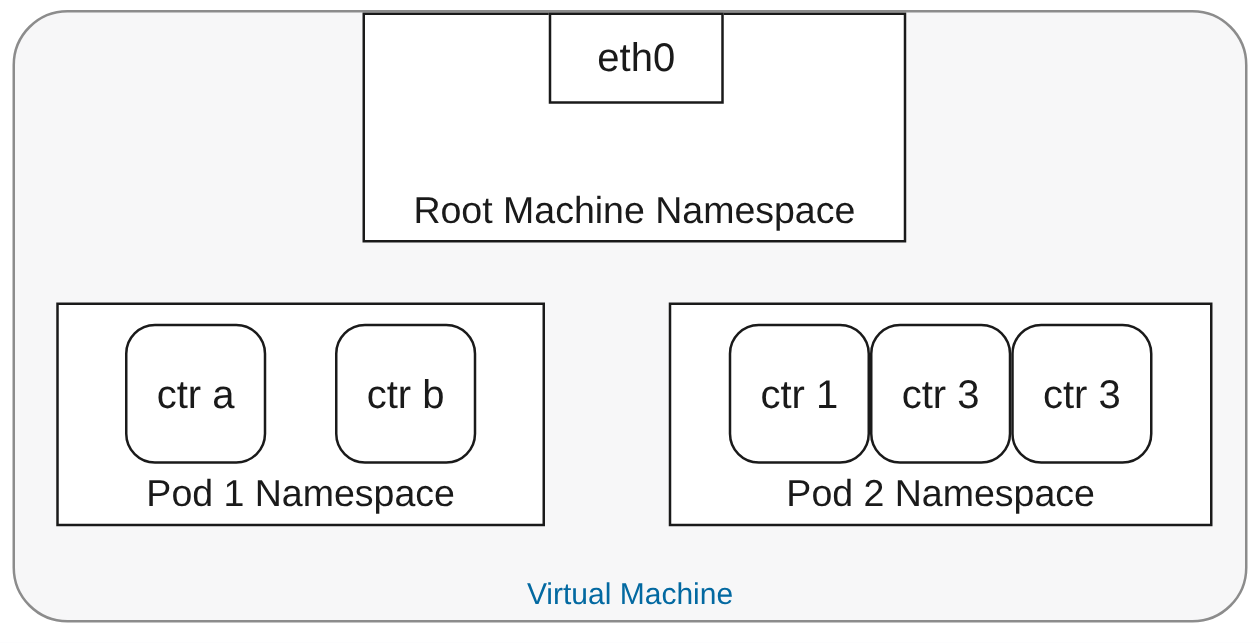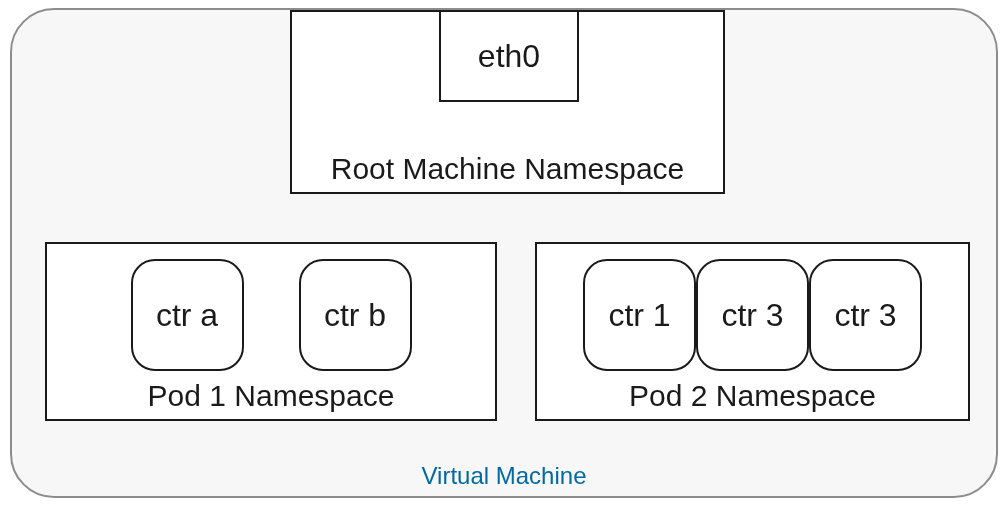--- a/index.html
+++ b/index.html
@@ -37,35 +37,35 @@
     background: #ffffff;
     border: 2.5px solid #1a1a1a;
   }
   .root {
     left: 278px; top: 0px;     
     width: 435px; height: 184px;
   }
   .eth0 {
     position: absolute;
     left: 147px; top: -2px;
-    width: 140px; height: 92px;
+    width: 140px; height: 73px;
     box-sizing: border-box;
     background: #ffffff;
     border: 2.5px solid #1a1a1a;
     display: flex; align-items: center; justify-content: center;
     font-size: 32px;
   }
   .ns-label {
     position: absolute;
     left: 0; right: 0; bottom: 8px;
     text-align: center;
     font-size: 30px;
     line-height: 1;
   }
-  .pod1 { left: 33px;  top: 232px; width: 452px; height: 179px; }
+  .pod1 { left: 33px;  top: 232px; width: 391px; height: 179px; }
   .pod2 { left: 523px; top: 232px; width: 435px; height: 179px; }
   .ctr-row {
     position: absolute;
     left: 0; right: 0; top: 15px;
     display: flex;
     justify-content: center;
   }
   .pod1 .ctr-row { gap: 55px; }
   .pod2 .ctr-row { }
   .ctr {

